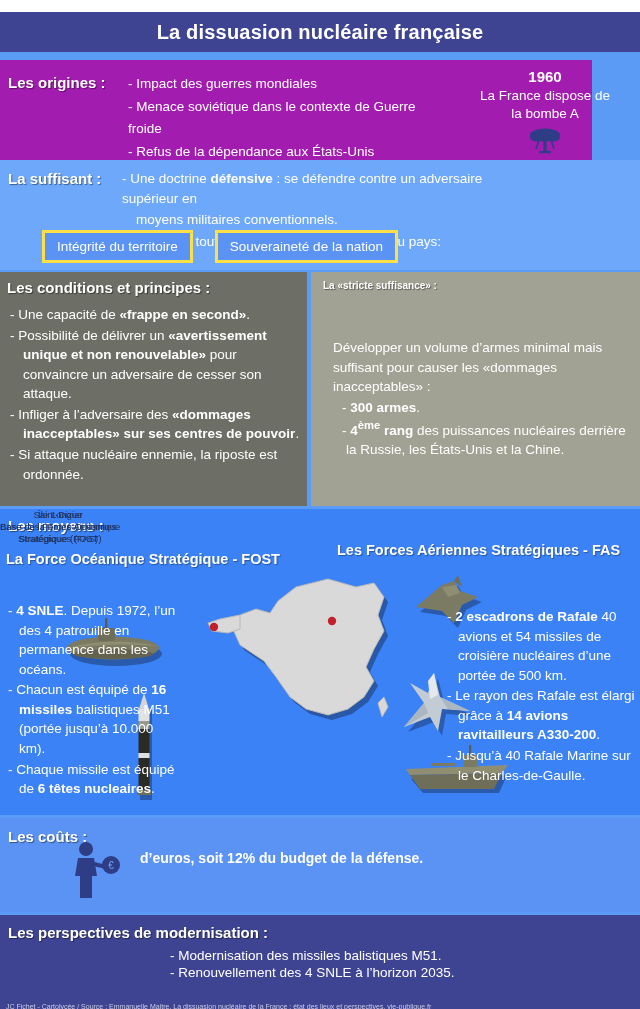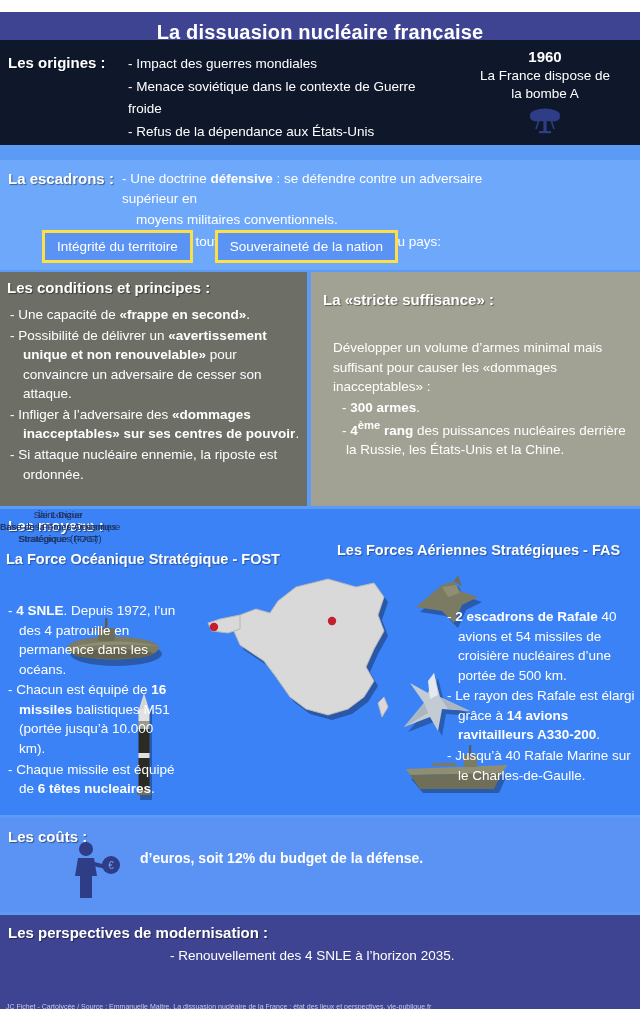--- a/index.html
+++ b/index.html
@@ -31,22 +31,22 @@
   .sec-head{
     color:#ffffff; font-weight:bold; font-size:15px;
     text-shadow:1px 1px 1px rgba(0,0,0,.45);
     white-space:nowrap;
   }
   .body-txt{ color:#ffffff; font-size:13.5px; line-height:1.45; }
   .b{ font-weight:bold; }
 
   
   .sec-origines{
-    position:absolute; left:0; top:28px; width:640px; height:105px;
-    background:#0f172a;
+    position:absolute; left:0; top:48px; width:592px; height:105px;
+    background:#a21caf;
   }
   .sec-origines .sec-head{ position:absolute; left:8px; top:14px; }
   .origines-list{
     position:absolute; left:128px; top:14px; width:330px;
   }
   .origines-list li{ list-style:none; margin:0 0 3px 0; }
   .origines-list ul{ margin:0; padding:0; }
   .origines-right{
     position:absolute; left:455px; top:8px; width:180px; text-align:center;
   }
@@ -78,21 +78,21 @@
   
   .sec-conditions{
     position:absolute; left:0; top:260px; width:307px; height:234px;
     background:#6d6e66;
   }
   .sec-suffisance{
     position:absolute; left:311px; top:260px; width:329px; height:234px;
     background:#a2a294;
   }
   .sec-conditions .sec-head{ position:absolute; left:7px; top:7px; font-size:15px;}
-  .sec-suffisance .sec-head{ position:absolute; left:12px; top:19px; font-size:15px;}
+  .sec-suffisance .sec-head{ position:absolute; left:12px; top:8px; font-size:10px;}
   .cond-list{ position:absolute; left:10px; top:33px; width:290px; }
   .cond-list ul{ margin:0; padding:0; }
   .cond-list li{ list-style:none; margin:0 0 1px 0; padding-left:13px; text-indent:-13px;}
   .suff-body{ position:absolute; left:22px; top:66px; width:300px; }
   .suff-body p{ margin:0 0 1px 0; }
   .suff-body ul{ margin:0; padding:0; }
   .suff-body li{ list-style:none; margin:0; padding-left:13px; text-indent:-4px; }
 
   
   .sec-moyens{
@@ -169,21 +169,21 @@
           <ellipse cx="29" cy="12.5" rx="7" ry="4" fill="#2f3c86"></ellipse>
           <rect x="19.4" y="13" width="3.2" height="14" fill="#2f3c86"></rect>
           <rect x="15" y="26" width="12" height="2.2" fill="#2f3c86"></rect>
           <path d="M15 15 L12 24 M27 15 L30 24" stroke="#2f3c86" stroke-width="1.6" fill="none"></path>
         </svg>
       </div>
     </div>
   </div>
 
   <div class="sec-doctrine">
-    <div class="sec-head">La escadrons :</div>
+    <div class="sec-head">La suffisant :</div>
     <div class="doctrine-list body-txt">
       <ul>
         <li>
           <span>- Une doctrine </span><span class="b">défensive</span><span> : se défendre contre un adversaire supérieur en</span>
         </li>
         <li style="padding-left:14px">moyens militaires conventionnels.</li>
         <li>- Empêcher toute atteinte aux intérêts vitaux du pays:</li>
       </ul>
     </div>
     <div class="pill-row" id="pill-row">
@@ -332,19 +332,20 @@
     </svg>
     <div class="couts-text">
       <div>d’euros, soit 12% du budget de la défense.</div>
     </div>
   </div>
 
   <div class="sec-persp">
     <div class="sec-head">Les perspectives de modernisation :</div>
     <div class="persp-list">
         <ul id="persp-ul">
+          <li>- Modernisation des missiles balistiques M51.</li>
           <li>- Renouvellement des 4 SNLE à l’horizon 2035.</li>
         </ul>
       </div>
   </div>
 
   <div class="credit">JC Fichet - Cartolycée / Source : Emmanuelle Maitre, La dissuasion nucléaire de la France : état des lieux et perspectives, vie-publique.fr</div>
 </div>
 
 </body></html>

